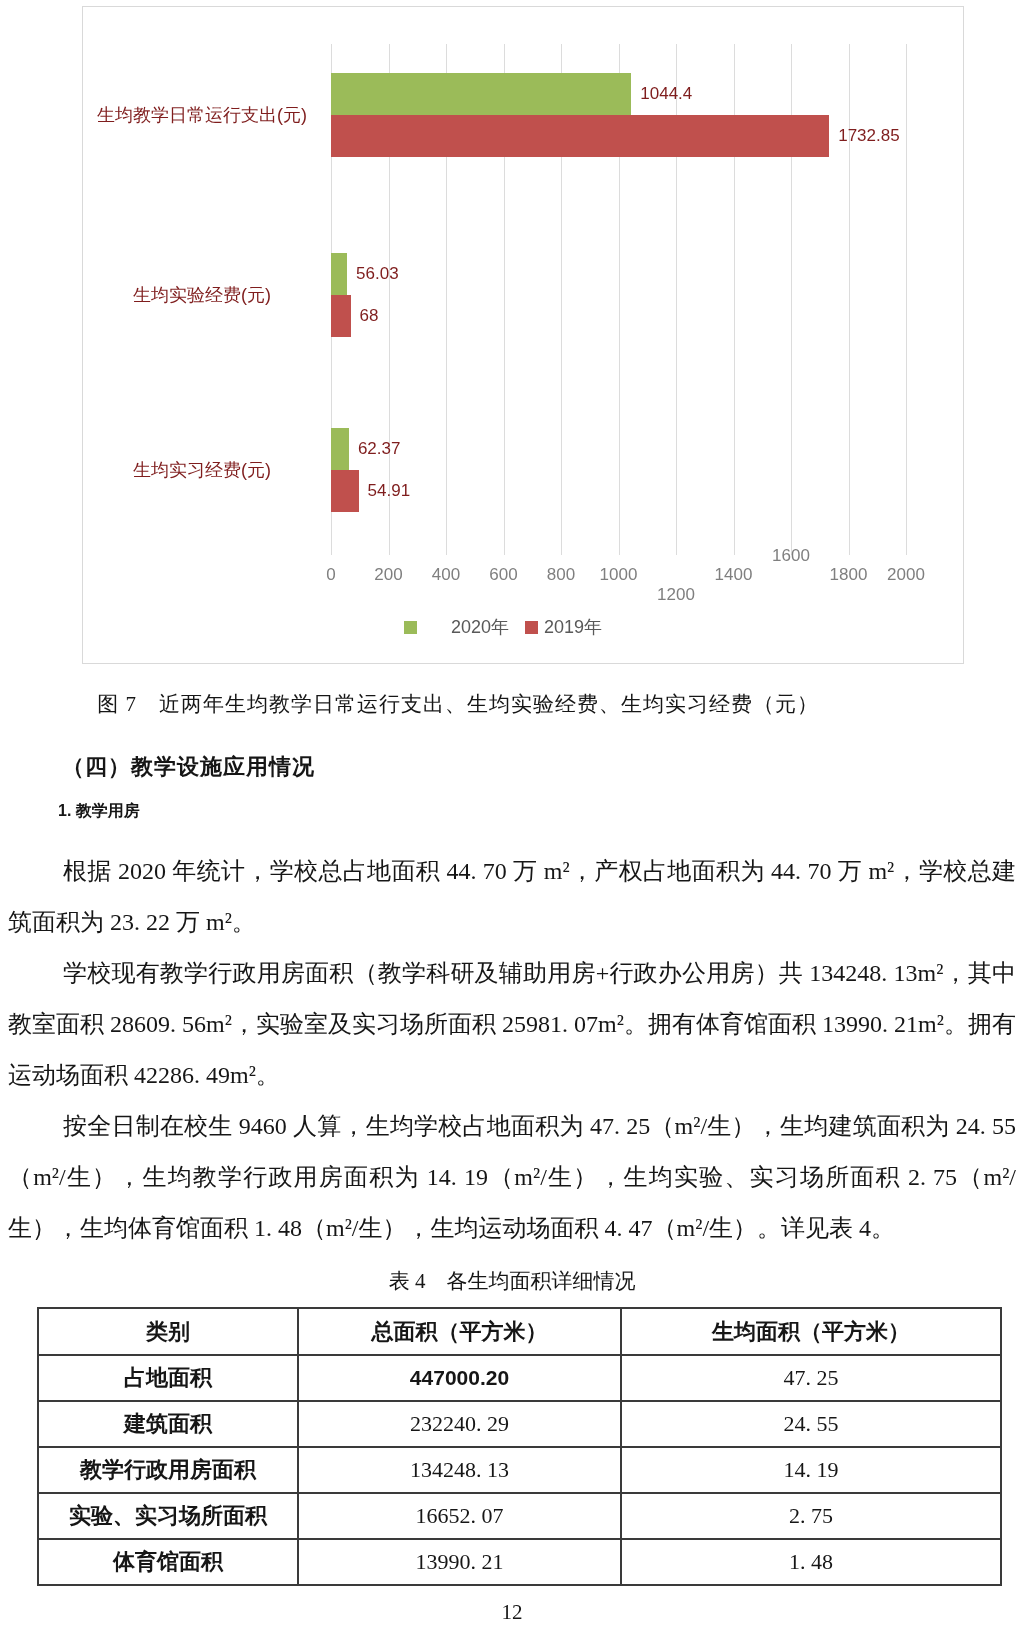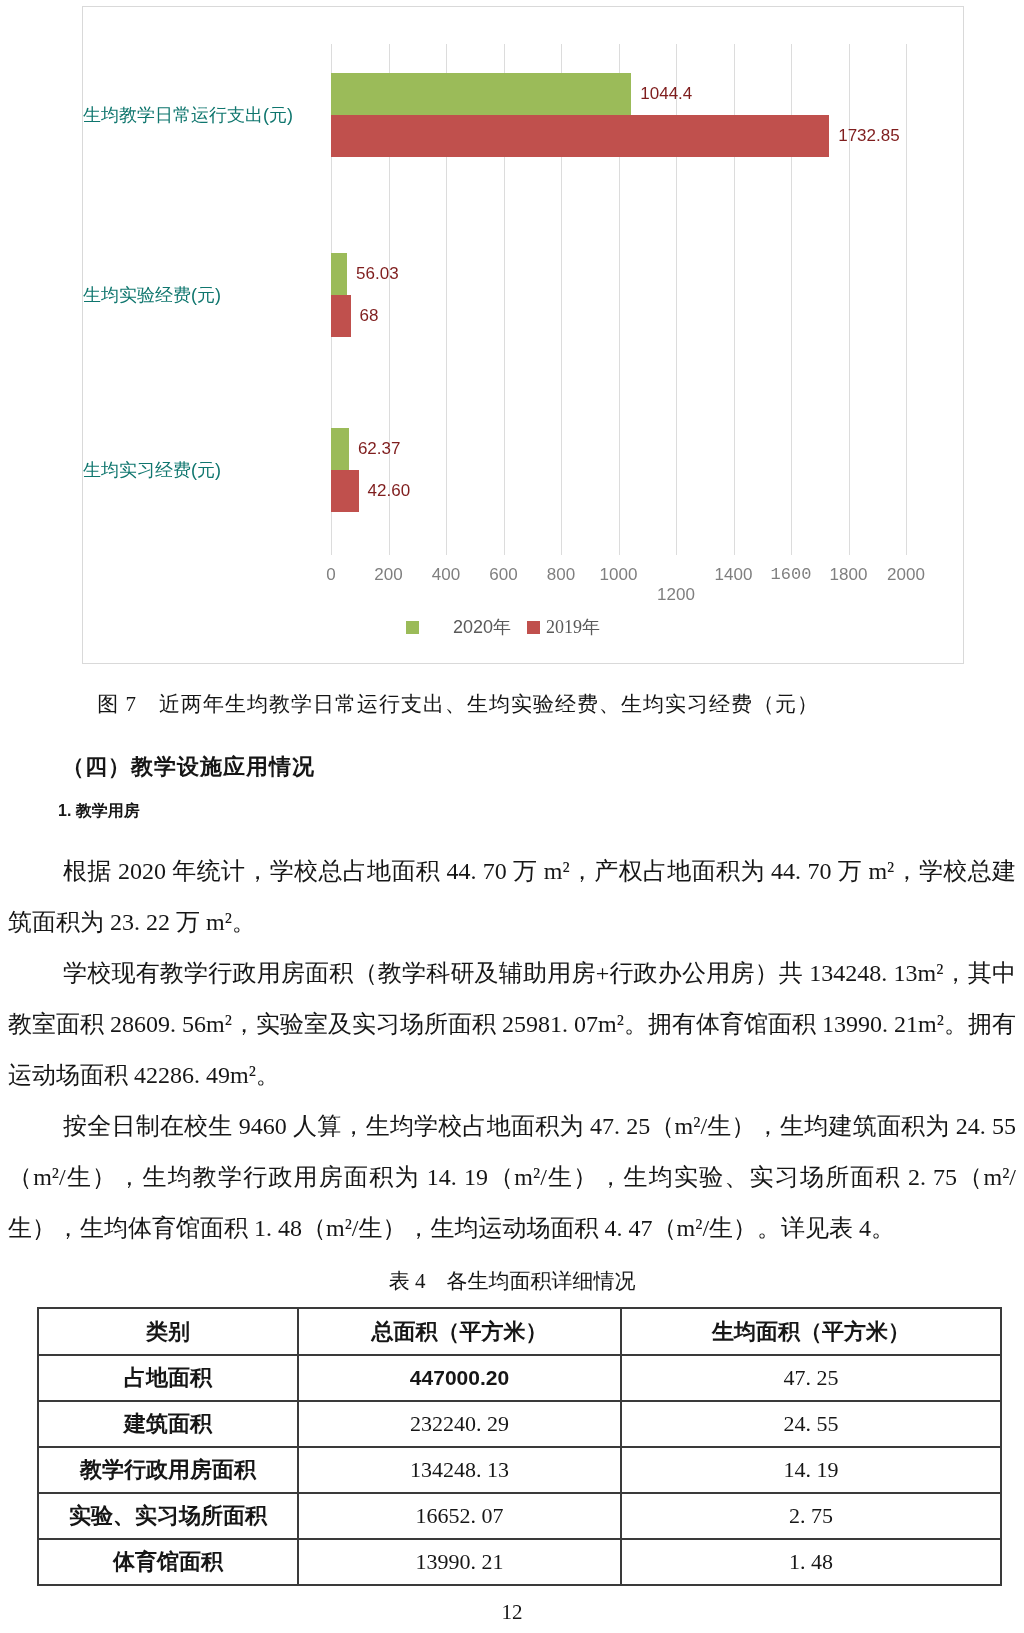--- a/index.html
+++ b/index.html
@@ -8,22 +8,22 @@
 
   
   .chart-frame{position:absolute;left:82px;top:6px;width:880px;height:656px;
                border:1px solid #d9d9d9;background:#fff;}
   .plot{position:absolute;left:0;top:0;right:0;bottom:0;}
   .plot>*{position:absolute;}
   .gridline{width:1px;background:#dcdcdc;}
   .bar{box-sizing:border-box;}
   .bar-label{font-family:"Liberation Sans","DejaVu Sans",sans-serif;
              font-size:17px;color:#7f1d1d;height:42px;line-height:42px;white-space:nowrap;}
-  .category-label{left:0;width:238px;text-align:left;white-space:nowrap;
-             font-family:"Liberation Sans","DejaVu Sans",sans-serif;font-size:18px;color:#0f766e;}
+  .category-label{left:0;width:238px;text-align:center;white-space:nowrap;
+             font-family:"Liberation Sans","DejaVu Sans",sans-serif;font-size:18px;color:#7f1d1d;}
   .x-tick{width:64px;text-align:center;font-family:"Liberation Sans","DejaVu Sans",sans-serif;
              font-size:17px;color:#7f7f7f;}
   .chart-legend{position:absolute;left:0;right:40px;top:608px;display:flex;
              justify-content:center;align-items:center;gap:16px;
              font-family:"Liberation Sans","DejaVu Sans",sans-serif;font-size:18px;color:#595959;}
   .legend-item{display:flex;align-items:center;gap:6px;}
   .legend-swatch{width:13px;height:13px;display:inline-block;}
 
   
   .fig-caption{position:absolute;top:690px;left:0;width:916px;text-align:center;
@@ -65,47 +65,47 @@
       <div class="x-tick" style="left: 388.5px; top: 558px;">600</div>
       <div class="gridline" style="left: 478px; top: 37px; height: 511px;"></div>
       <div class="x-tick" style="left: 446px; top: 558px;">800</div>
       <div class="gridline" style="left: 535.5px; top: 37px; height: 511px;"></div>
       <div class="x-tick" style="left: 503.5px; top: 558px;">1000</div>
       <div class="gridline" style="left: 593px; top: 37px; height: 511px;"></div>
       <div class="x-tick" style="left: 561px; top: 578px;">1200</div>
       <div class="gridline" style="left: 650.5px; top: 37px; height: 511px;"></div>
       <div class="x-tick" style="left: 618.5px; top: 558px;">1400</div>
       <div class="gridline" style="left: 708px; top: 37px; height: 511px;"></div>
-      <div class="x-tick" style="left: 676px; top: 558px; font-family: Liberation Mono, monospace;">1600</div>
+      <div class="x-tick" style="left: 676px; top: 539px;">1600</div>
       <div class="gridline" style="left: 765.5px; top: 37px; height: 511px;"></div>
       <div class="x-tick" style="left: 733.5px; top: 558px;">1800</div>
       <div class="gridline" style="left: 823px; top: 37px; height: 511px;"></div>
       <div class="x-tick" style="left: 791px; top: 558px;">2000</div>
       <div class="bar" style="left: 248px; top: 66px; width: 300.3px; height: 42px; background: rgb(155, 187, 89);"></div>
       <div class="bar-label" style="left: 557.3px; top: 66px;">1044.4</div>
       <div class="bar" style="left: 248px; top: 246px; width: 16.1px; height: 42px; background: rgb(155, 187, 89);"></div>
       <div class="bar-label" style="left: 273.1px; top: 246px;">56.03</div>
       <div class="bar" style="left: 248px; top: 421px; width: 17.9px; height: 42px; background: rgb(155, 187, 89);"></div>
       <div class="bar-label" style="left: 274.9px; top: 421px;">62.37</div>
       <div class="bar" style="left: 248px; top: 108px; width: 498.2px; height: 42px; background: rgb(192, 80, 77);"></div>
       <div class="bar-label" style="left: 755.2px; top: 108px;">1732.85</div>
       <div class="bar" style="left: 248px; top: 288px; width: 19.5px; height: 42px; background: rgb(192, 80, 77);"></div>
       <div class="bar-label" style="left: 276.6px; top: 288px;">68</div>
       <div class="bar" style="left: 248px; top: 463px; width: 27.6px; height: 42px; background: rgb(192, 80, 77);"></div>
-      <div class="bar-label" style="left: 284.6px; top: 463px;">42.60</div>
+      <div class="bar-label" style="left: 284.6px; top: 463px;">54.91</div>
       <div class="category-label" style="top: 96px;">生均教学日常运行支出(元)</div>
       <div class="category-label" style="top: 276px;">生均实验经费(元)</div>
       <div class="category-label" style="top: 451px;">生均实习经费(元)</div>
     </div>
   <div class="chart-legend">
       <div class="legend-item" style="position: static; gap: 34px;">
         <div class="legend-swatch" style="background: rgb(155, 187, 89); position: static;"></div>
         <div class="legend-label" style="position: static;">2020年</div>
       </div>
-      <div class="legend-item" style="position: static; font-family: Liberation Serif, serif;">
+      <div class="legend-item" style="position: static;">
         <div class="legend-swatch" style="background: rgb(192, 80, 77); position: static;"></div>
         <div class="legend-label" style="position: static;">2019年</div>
       </div>
     </div>
 </div>
 
 <div class="fig-caption">图 7　近两年生均教学日常运行支出、生均实验经费、生均实习经费（元）</div>
 <div class="sec-heading">（四）教学设施应用情况</div>
 <div class="sub-heading">1. 教学用房</div>
 

